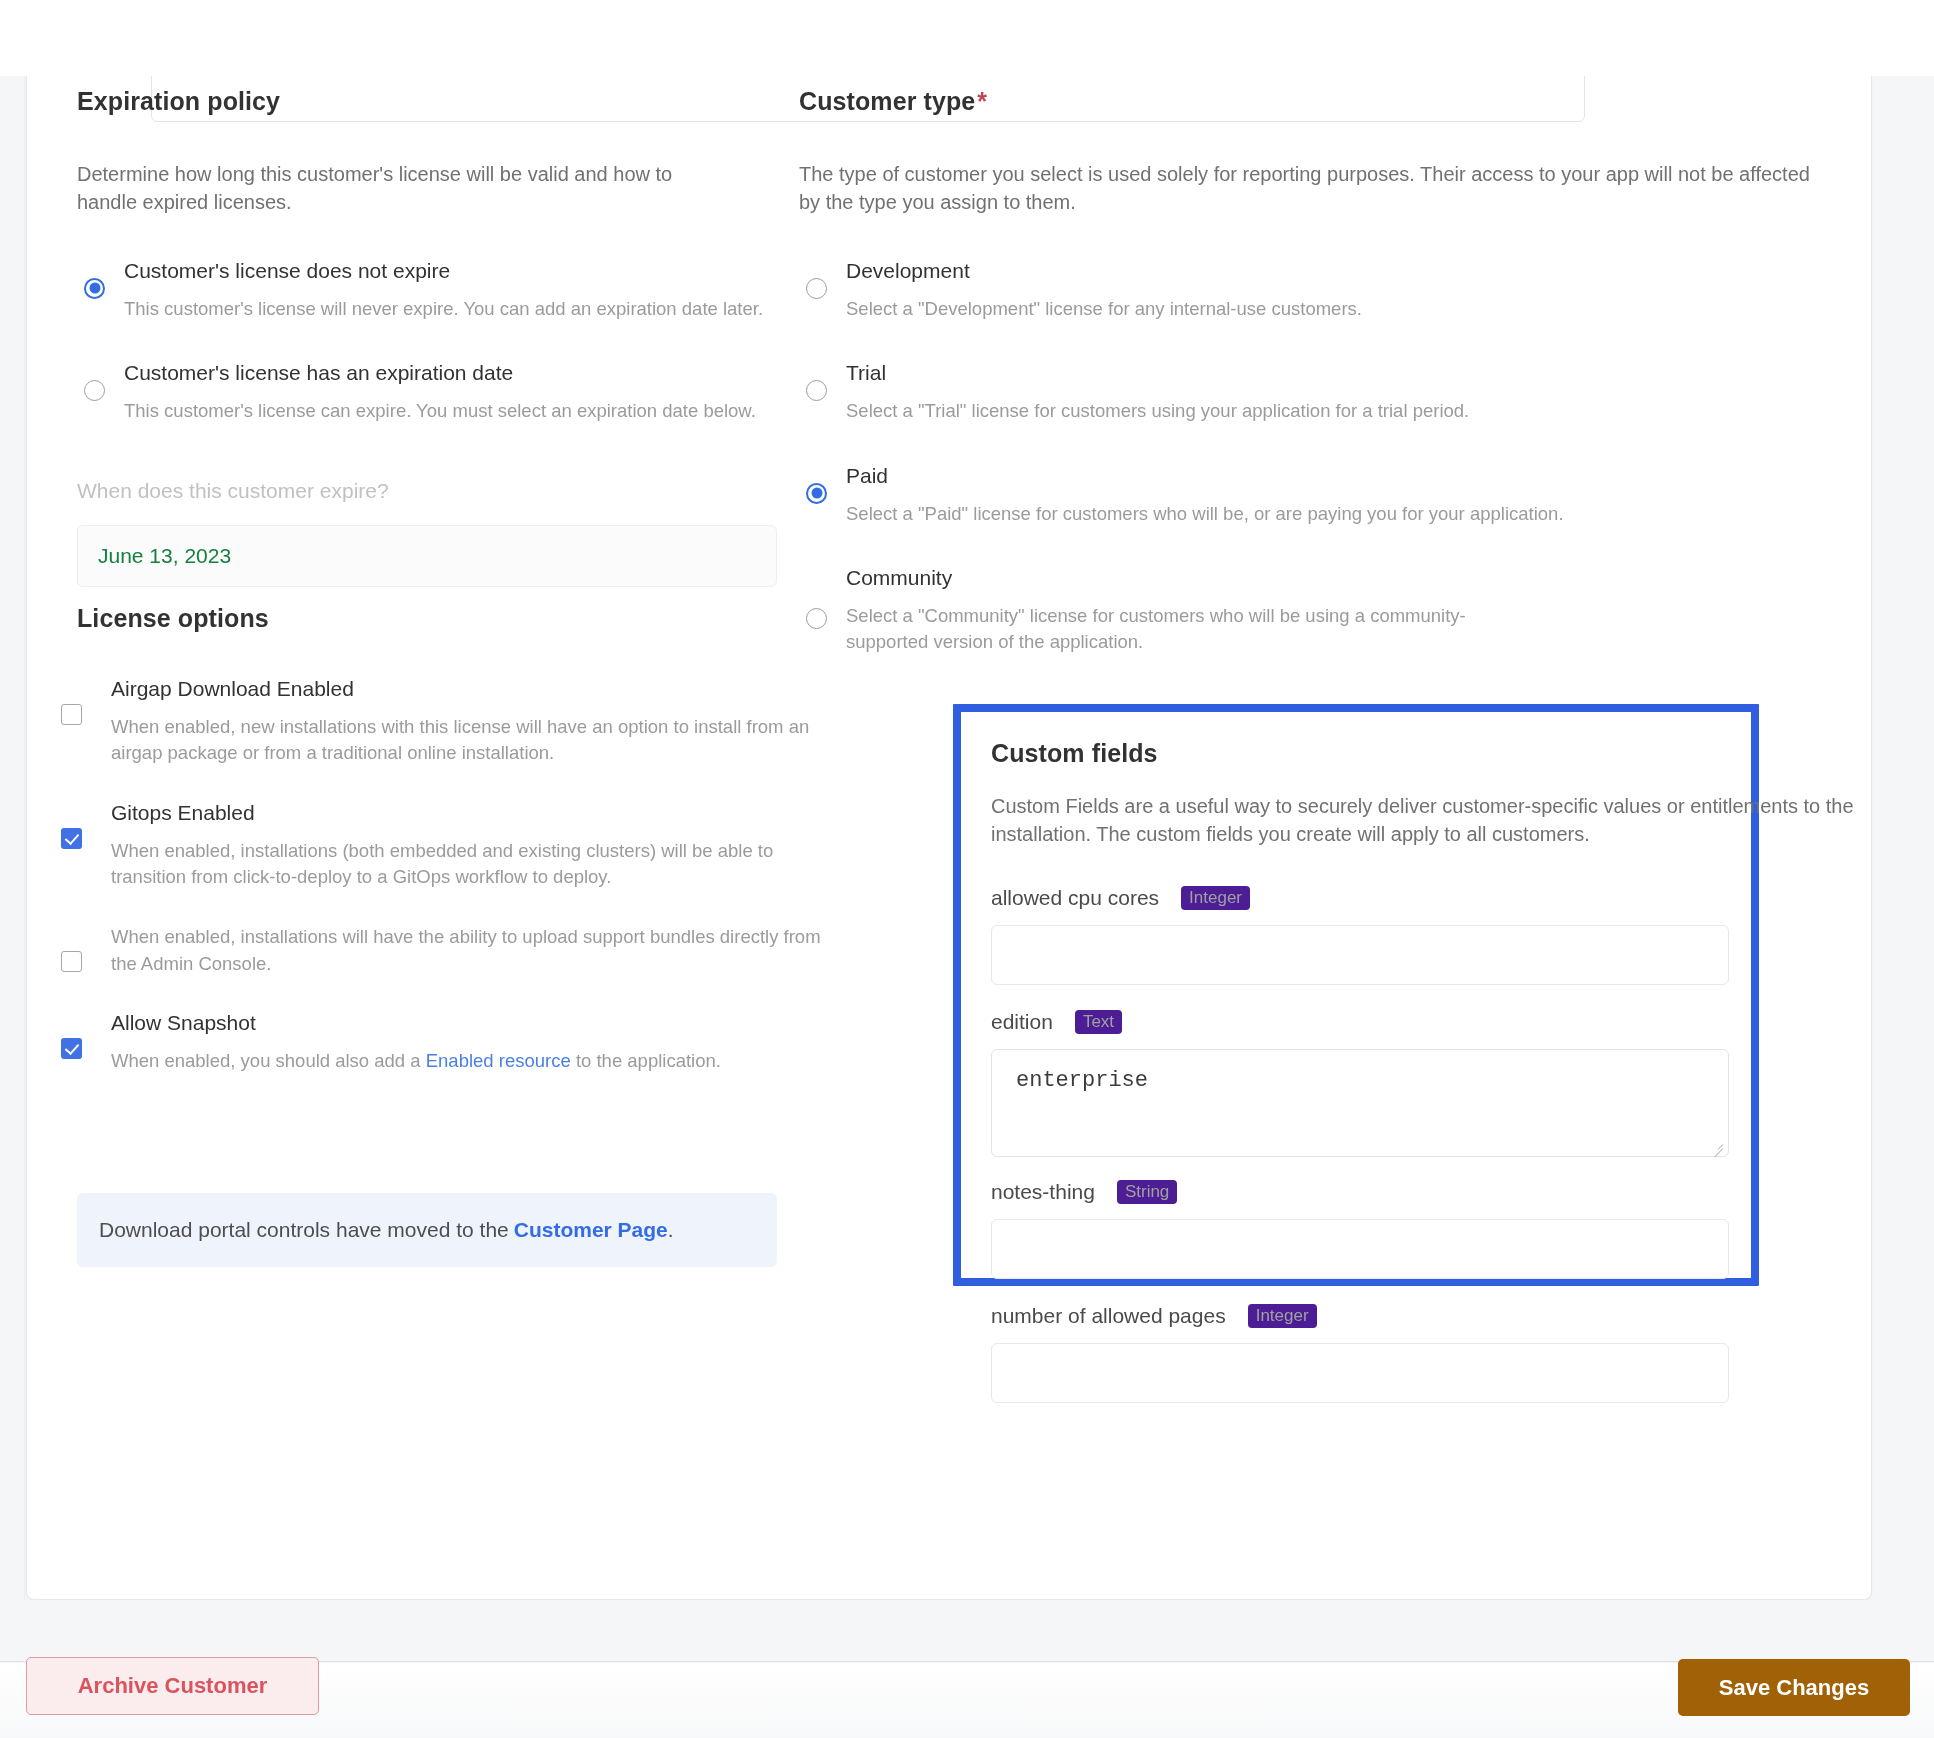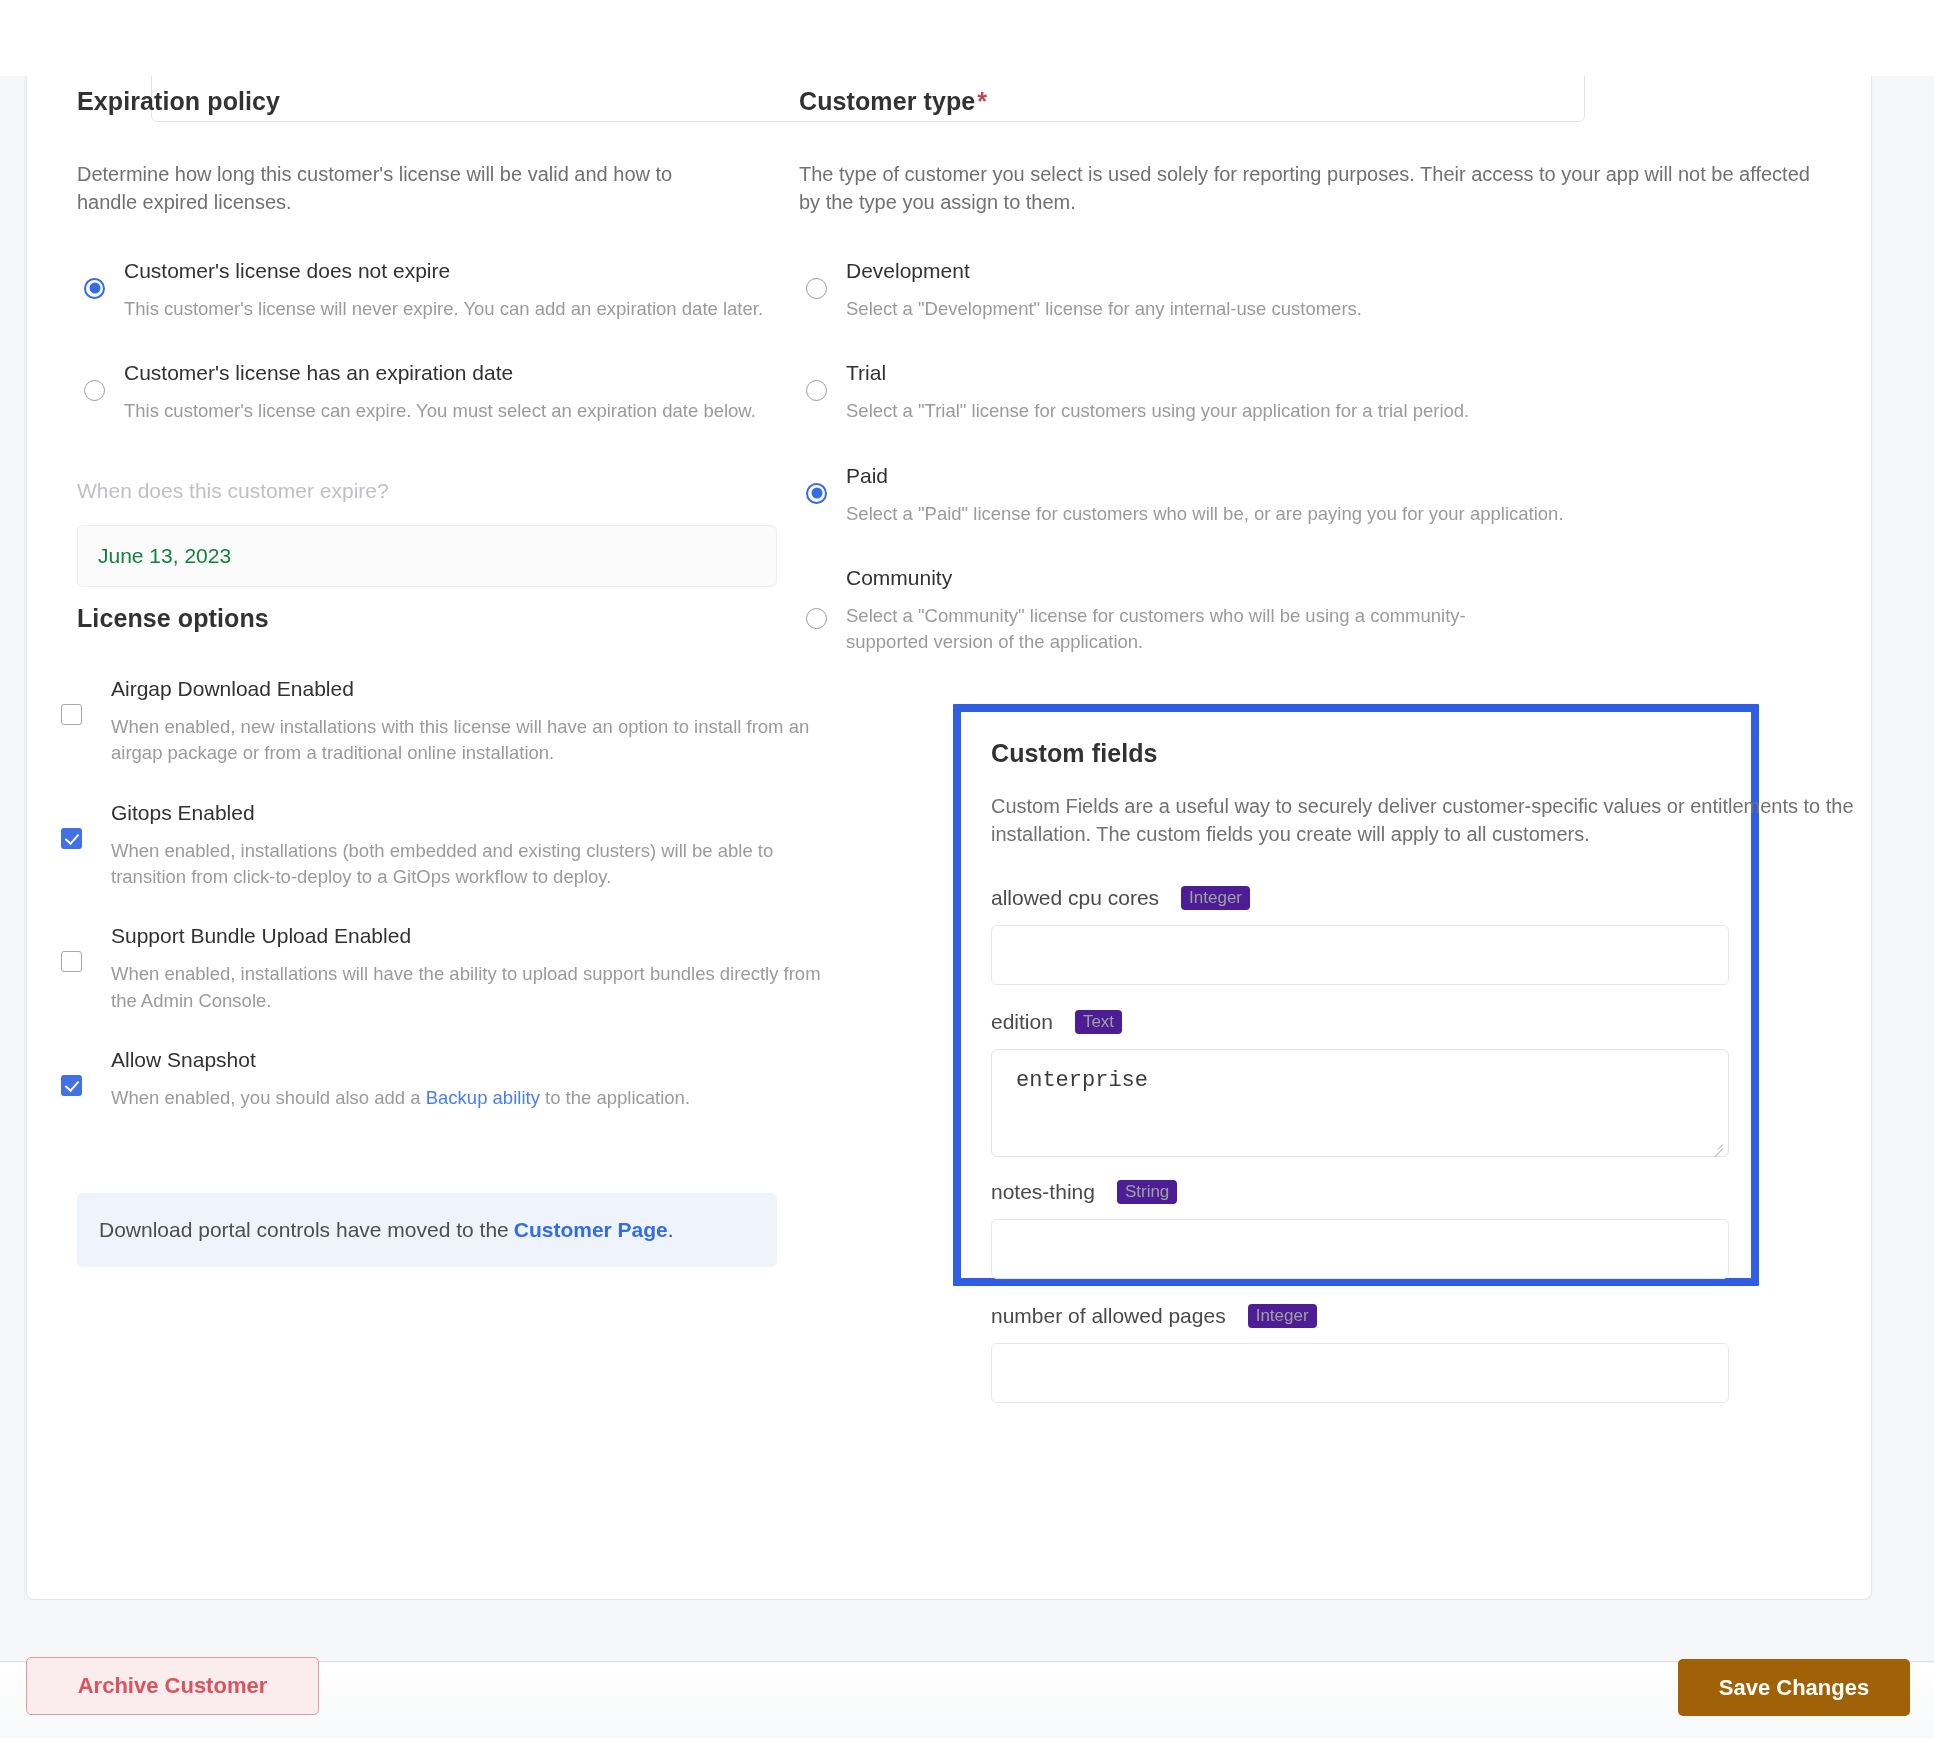--- a/index.html
+++ b/index.html
@@ -398,29 +398,28 @@
       </div>
 
       <div class="check-row" style="margin-top:34px;">
         <span class="check-mark on" style="top:27px;"></span>
         <div class="opt-title">Gitops Enabled</div>
         <div class="opt-desc" style="width:710px;">When enabled, installations (both embedded and existing clusters) will be able to transition from click-to-deploy to a GitOps workflow to deploy.</div>
       </div>
 
       <div class="check-row" style="margin-top:34px;">
         <span class="check-mark" style="top:27px;"></span>
-        <div class="opt-title">Support Bundle Upload Enabled</div>
         <div class="opt-desc" style="width:715px;">When enabled, installations will have the ability to upload support bundles directly from the Admin Console.</div>
       </div>
 
       <div class="check-row" style="margin-top:34px;">
         <span class="check-mark on" style="top:27px;"></span>
         <div class="opt-title">Allow Snapshot</div>
         <div class="opt-desc" style="width:700px;">
-          <span>When enabled, you should also add a </span><a href="#" class="inline-link">Backup ability</a><span> to the application.</span>
+          <span>When enabled, you should also add a </span><a href="#" class="inline-link">Enabled resource</a><span> to the application.</span>
         </div>
       </div>
     </div>
 
     <div style="position:absolute; left:26px; top:1117px;">
       <div class="banner">
         <span>Download portal controls have moved to the </span>
           <a href="#">Customer Page</a>
           <span>.</span>
       </div>

